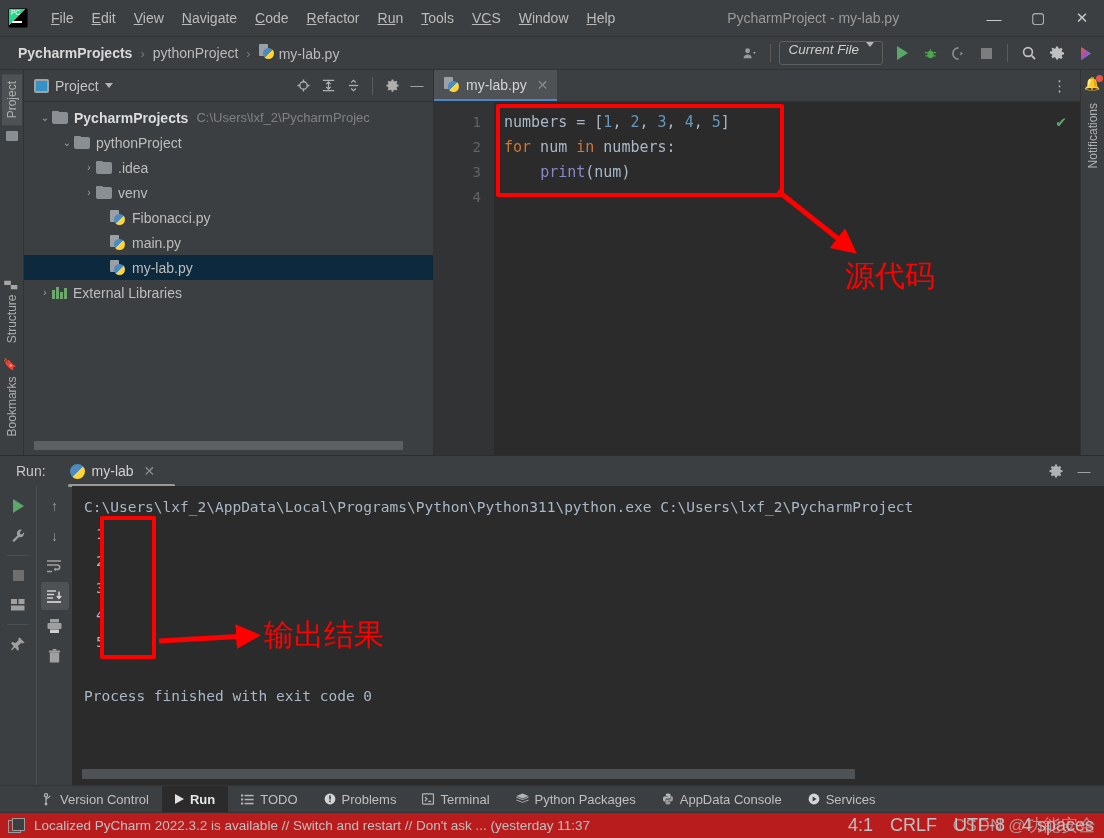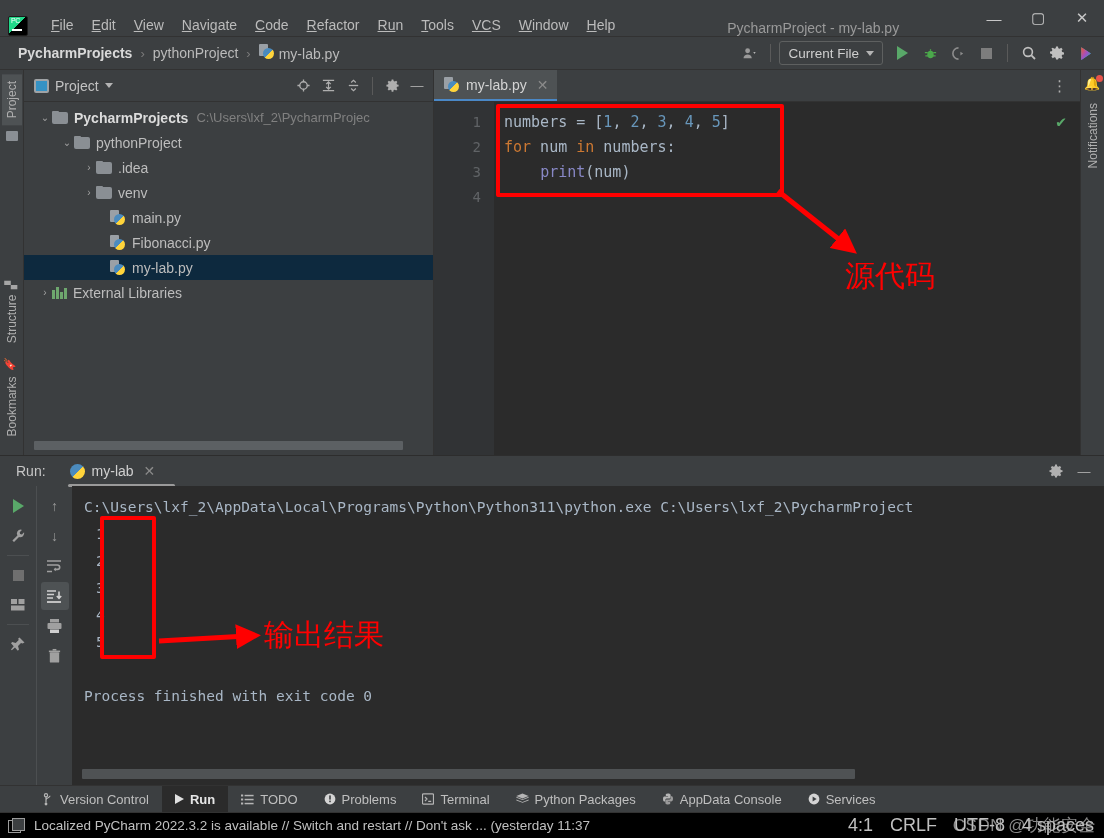--- a/index.html
+++ b/index.html
@@ -15,21 +15,21 @@
     background: #3c3f41;
     color: #bbbbbb;
     font-size: 13px;
     display: flex; flex-direction: column;
   }
 
   
   .titlebar {
     height: 37px; flex: 0 0 37px;
     background: #3c3f41;
-    display: flex; align-items: flex-end;
+    display: flex; align-items: center;
     border-bottom: 1px solid #323232;
     padding-left: 8px;
   }
   .app-logo {
     width: 20px; height: 20px; border-radius: 2px;
     background: linear-gradient(135deg,#21d789 0%,#21d789 45%,#000 45%,#000 100%);
     position: relative; margin-right: 14px; flex: 0 0 20px;
     border: 1px solid #1d1d1d;
   }
   .app-logo::after{
@@ -81,22 +81,22 @@
     background: linear-gradient(135deg,#4b8bbe 0%,#4b8bbe 50%,#ffd43b 50%,#ffd43b 100%);
   }
   .nav-right { margin-left: auto; display: flex; align-items: center; gap: 2px; }
   .tb-ico {
     width: 26px; height: 26px; display: flex; align-items: center;
     justify-content: center; color: #a9a9a9; font-size: 14px; border-radius: 3px;
   }
   .tb-sep { width: 1px; height: 18px; background: #5a5a5a; margin: 0 6px; }
   .runcfg {
     border: 1px solid #5e6060; border-radius: 3px; height: 24px;
-    display: flex; align-items: center; padding: 0 8px; gap: 7px;
-    color: #cfcfcf; font-size: 13.5px; margin-right: 4px;
+    display: flex; padding: 0 8px; gap: 7px;
+    color: #cfcfcf; font-size: 13.5px; margin-right: 4px; font-style: italic;
   }
   .caret { width:0;height:0;border-left:4px solid transparent;border-right:4px solid transparent;border-top:5px solid #b4b4b4; }
   .play-tri { width:0;height:0;border-left:11px solid #59a869;border-top:7px solid transparent;border-bottom:7px solid transparent; }
 
   
   .middle { flex: 1; display: flex; min-height: 0; }
 
   
   .left-rail {
     width: 24px; flex: 0 0 24px; background: #3c3f41;
@@ -285,21 +285,21 @@
     align-items: stretch; padding-left: 30px; border-top: 1px solid #323232;
   }
   .tw {
     display: flex; align-items: center; gap: 6px; padding: 0 13px;
     color: #bfbfbf; font-size: 13px; white-space: nowrap;
   }
   .tw.active { background: #2b2b2b; color: #e6e6e6; font-weight: bold; }
   .tw-ico { font-size: 12px; color: #b5b5b5; display: flex; align-items: center; }
 
   .statusbar {
-    height: 26px; flex: 0 0 26px; background: #000000; display: flex;
+    height: 26px; flex: 0 0 26px; background: #b91c1c; display: flex;
     align-items: center; padding: 0 10px 0 8px; gap: 0px;
     border-top: 1px solid #323232; position: relative;
   }
   .sb-ico {
     width: 17px; height: 15px; margin-right: 9px; position: relative; flex: 0 0 17px;
   }
   .sb-ico::before{
     content:""; position:absolute; left:0; top:2px; width:11px; height:11px;
     border:1.5px solid #9b9b9b;
   }
@@ -499,26 +499,26 @@
         </div>
 
         <div class="trow" style="padding-left:58px">
           <span class="arrow">›</span>
           <span class="folder-ico"></span>
           <span class="tlabel">venv</span>
         </div>
 
         <div class="trow" style="padding-left:86px">
           <span class="pyfile-ico" style="margin-right:7px;flex:0 0 15px"></span>
-          <span class="tlabel">main.py</span>
+          <span class="tlabel">Fibonacci.py</span>
         </div>
 
         <div class="trow" style="padding-left:86px">
           <span class="pyfile-ico" style="margin-right:7px;flex:0 0 15px"></span>
-          <span class="tlabel">Fibonacci.py</span>
+          <span class="tlabel">main.py</span>
         </div>
 
         <div class="trow sel" style="padding-left:86px">
           <span class="pyfile-ico" style="margin-right:7px;flex:0 0 15px"></span>
           <span class="tlabel">my-lab.py</span>
         </div>
 
         <div class="trow" style="padding-left:14px">
           <span class="arrow">›</span>
           <span class="lib-ico">

